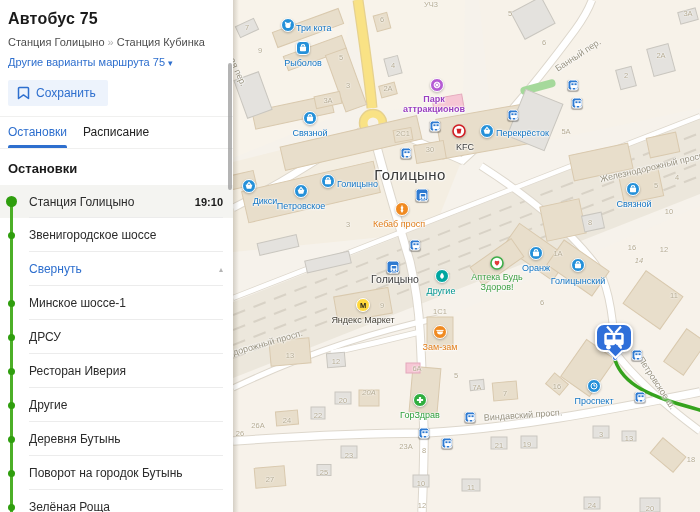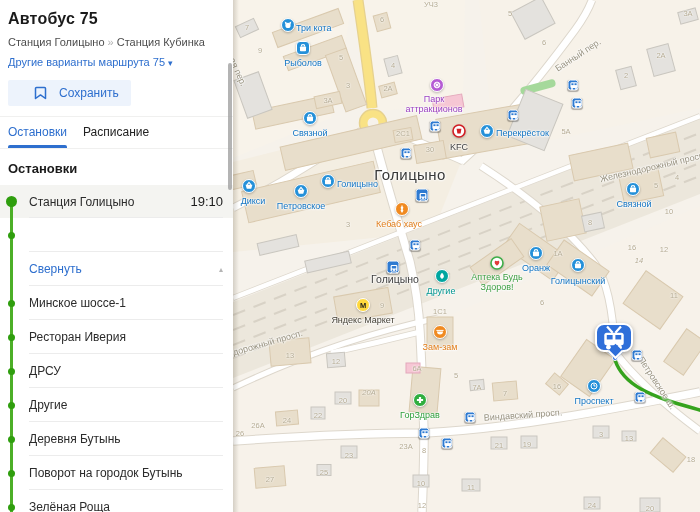--- a/index.html
+++ b/index.html
@@ -8,39 +8,39 @@
   .app { display:flex; width:700px; height:512px; }
 
   
   .sidebar { position:relative; width:233px; height:390px; background:#fff; flex:0 0 233px; z-index:5; }
   .sb-head { padding:8px 10px 0 8px; }
   .sb-title { font-size:16px; font-weight:700; color:#1a1a1a; padding:2px 0 8px 0; letter-spacing:.2px; }
   .breadcrumb { font-size:11px; color:#4d4d4d; padding-bottom:8px; }
   .breadcrumb .sep { color:#b0b0b0; padding:0 3px; }
   .variants { font-size:11px; color:#2e6fce; cursor:pointer; padding-bottom:10px; }
   .variants .caret { font-size:9px; }
-  .save-btn { display:inline-flex; align-items:center; gap:12px; background:#edf3fc; border:none;
-              border-radius:2px; padding:6px 12px 6px 26px; margin:2px 0 10px 0; cursor:pointer; }
+  .save-btn { display:inline-flex; align-items:center; gap:6px; background:#edf3fc; border:none;
+              border-radius:2px; padding:6px 12px 6px 9px; margin:2px 0 10px 0; cursor:pointer; }
   .save-btn span { color:#2e6fce; font-size:12px; font-weight:500; }
   .hr { height:1px; background:#f0f0ef; }
   .tabs { display:flex; gap:16px; padding:8px 0 0 8px; position:relative; }
   .tab { font-size:12px; color:#222; padding-bottom:9px; position:relative; cursor:pointer; }
   .tab.active { color:#2e6fce; }
   .tab.active::after { content:""; position:absolute; left:0; right:0; bottom:0; height:3px;
                        background:#2e6fce; border-radius:2px 2px 0 0; }
   .section-title { font-size:13px; font-weight:700; color:#1a1a1a; padding:12px 0 9px 8px; }
 
   .stops { position:relative; height:calc(512px - 180px); overflow:hidden; }
   .timeline { position:absolute; left:10px; top:14px; bottom:0; width:3px; background:#4caf27; z-index:1; }
   .stop-row { position:relative; height:34px; display:flex; align-items:center; padding:0 10px 0 29px; cursor:pointer; }
   .stop-row.selected { height:33px; background:#f4f4f1; }
   .stop-row::after { content:""; position:absolute; left:29px; right:10px; bottom:0; height:1px; background:#ececec; }
   .stop-name { font-size:12px; color:#2b2b2b; flex:1; white-space:nowrap; overflow:hidden; }
   .stop-row.collapse .stop-name { color:#2e6fce; }
-  .stop-time { font-size:13px; font-weight:400; color:#1c1c1c; }
+  .stop-time { font-size:11px; font-weight:700; color:#1c1c1c; }
   .collapse-caret { font-size:8px; color:#b5b5b5; }
   .dot { position:absolute; left:8px; top:50%; width:7px; height:7px; margin-top:-3.5px;
          border-radius:50%; background:#2f9e0e; z-index:2; }
   .dot.big { left:6px; width:11px; height:11px; margin-top:-5.5px; }
   .sb-scroll { position:absolute; right:1px; top:63px; width:4px; height:127px; background:#9b9b9b;
                border-radius:2px; opacity:.75; cursor:pointer; z-index:6; }
 
   
   .map { position:relative; flex:1; height:512px; background:#f6f2eb; overflow:hidden; }
   .map::before { content:""; position:absolute; left:0; top:0; bottom:0; width:6px; z-index:4;
@@ -104,36 +104,37 @@
     <div class="section-title">Остановки</div>
     <div class="stops">
       <div class="timeline"></div>
     <div class="stop-row selected">
           <span class="dot big"></span>
           <span class="stop-name">Станция Голицыно</span>
           <span class="stop-time">19:10</span>
         </div>
         <div class="stop-row">
           <span class="dot"></span>
+          <span class="stop-name">Звенигородское шоссе</span>
         </div>
         <div class="stop-row collapse">
           <span class="stop-name">Свернуть</span>
           <span class="collapse-caret">▴</span>
         </div>
         <div class="stop-row">
           <span class="dot"></span>
           <span class="stop-name">Минское шоссе-1</span>
         </div>
         <div class="stop-row">
           <span class="dot"></span>
+          <span class="stop-name">ДРСУ</span>
+        </div>
+        <div class="stop-row">
+          <span class="dot"></span>
           <span class="stop-name">Ресторан Иверия</span>
-        </div>
-        <div class="stop-row">
-          <span class="dot"></span>
-          <span class="stop-name">ДРСУ</span>
         </div>
         <div class="stop-row">
           <span class="dot"></span>
           <span class="stop-name">Другие</span>
         </div>
         <div class="stop-row">
           <span class="dot"></span>
           <span class="stop-name">Деревня Бутынь</span>
         </div>
         <div class="stop-row">
@@ -344,57 +345,57 @@
             <rect x="-3" y="-1.6" width="6" height="4.8" rx="0.8" fill="#fff"></rect>
             <path d="M-1.8,-1.6 C-1.8,-4 1.8,-4 1.8,-1.6" stroke="#fff" stroke-width="1.1" fill="none"></path>
           </svg></div>
         <div class="poi-label" style="left: 77px; top: 133px; position: absolute; color: rgb(18, 116, 194);">Связной</div>
         <div class="poi" style="left: 204px; top: 87px; position: absolute;"><svg width="15" height="15" viewBox="-7.5 -7.5 15 15">
             <circle r="6.5" fill="#b55bd4" stroke="#fff" stroke-width="1"></circle>
             <circle r="2.9" fill="none" stroke="#fff" stroke-width="1"></circle>
             <path d="M0,-2.9 V2.9 M-2.9,0 H2.9 M-2,-2 L2,2 M-2,2 L2,-2" stroke="#fff" stroke-width="0.8"></path>
             <circle r="0.9" fill="#fff"></circle>
           </svg></div>
-        <div class="poi-label" style="left: 201px; top: 104px; position: absolute; color: rgb(154, 63, 192);">Парк<br>аттракционов</div>
+        <div class="poi-label" style="left: 201px; top: 104px; position: absolute; color: rgb(154, 63, 192); font-weight: bold;">Парк<br>аттракционов</div>
         <div class="poi" style="left: 226px; top: 133px; position: absolute;"><svg width="15" height="15" viewBox="-7.5 -7.5 15 15">
             <circle r="6" fill="#fff" stroke="#d21f26" stroke-width="1.6"></circle>
             <path d="M-2.4,-2.2 H2.4 L1.6,2.6 H-1.6 Z" fill="#d21f26"></path>
           </svg></div>
-        <div class="poi-label" style="left: 226px; top: 147px; position: absolute; color: rgb(62, 62, 62);">KFC</div>
+        <div class="poi-label" style="left: 226px; top: 147px; position: absolute; color: rgb(62, 62, 62); padding-left: 12px;">KFC</div>
         <div class="poi" style="left: 254px; top: 133px; position: absolute;"><svg width="15" height="15" viewBox="-7.5 -7.5 15 15">
             <circle r="6.5" fill="#2490d9" stroke="#fff" stroke-width="1"></circle>
             <path d="M-3.4,-1.2 H3.4 L2.2,2.8 H-2.2 Z" fill="#fff"></path>
             <path d="M-2,-1.2 L0,-3.6 L2,-1.2" stroke="#fff" stroke-width="1.1" fill="none"></path>
           </svg></div>
         <div class="poi-label anchor-left" style="left: 263px; top: 133px; position: absolute; color: rgb(18, 116, 194);">Перекрёсток</div>
         <div class="poi" style="left: 16px; top: 188px; position: absolute;"><svg width="15" height="15" viewBox="-7.5 -7.5 15 15">
             <circle r="6.5" fill="#2490d9" stroke="#fff" stroke-width="1"></circle>
             <path d="M-3.4,-1.2 H3.4 L2.2,2.8 H-2.2 Z" fill="#fff"></path>
             <path d="M-2,-1.2 L0,-3.6 L2,-1.2" stroke="#fff" stroke-width="1.1" fill="none"></path>
           </svg></div>
-        <div class="poi-label" style="left: 20px; top: 201px; position: absolute; color: rgb(18, 116, 194);">Дикси</div>
+        <div class="poi-label" style="left: 32px; top: 201px; position: absolute; color: rgb(18, 116, 194);">Дикси</div>
         <div class="poi" style="left: 68px; top: 193px; position: absolute;"><svg width="15" height="15" viewBox="-7.5 -7.5 15 15">
             <circle r="6.5" fill="#2490d9" stroke="#fff" stroke-width="1"></circle>
             <path d="M-3.4,-1.2 H3.4 L2.2,2.8 H-2.2 Z" fill="#fff"></path>
             <path d="M-2,-1.2 L0,-3.6 L2,-1.2" stroke="#fff" stroke-width="1.1" fill="none"></path>
           </svg></div>
         <div class="poi-label" style="left: 68px; top: 206px; position: absolute; color: rgb(18, 116, 194);">Петровское</div>
         <div class="poi" style="left: 95px; top: 183px; position: absolute;"><svg width="15" height="15" viewBox="-7.5 -7.5 15 15">
             <circle r="6.5" fill="#2490d9" stroke="#fff" stroke-width="1"></circle>
             <rect x="-3" y="-1.6" width="6" height="4.8" rx="0.8" fill="#fff"></rect>
             <path d="M-1.8,-1.6 C-1.8,-4 1.8,-4 1.8,-1.6" stroke="#fff" stroke-width="1.1" fill="none"></path>
           </svg></div>
         <div class="poi-label anchor-left" style="left: 104px; top: 184px; position: absolute; color: rgb(18, 116, 194);">Голицыно</div>
         <div class="poi" style="left: 169px; top: 211px; position: absolute;"><svg width="15" height="15" viewBox="-7.5 -7.5 15 15">
             <circle r="6.5" fill="#f08a21" stroke="#fff" stroke-width="1"></circle>
             <path d="M0,-3.6 V3.6" stroke="#fff" stroke-width="1"></path>
             <circle cy="-1.2" r="1.3" fill="#fff"></circle>
             <circle cy="1.6" r="1.3" fill="#fff"></circle>
           </svg></div>
-        <div class="poi-label" style="left: 166px; top: 224px; position: absolute; color: rgb(224, 125, 26);">Кебаб хаус</div>
+        <div class="poi-label" style="left: 166px; top: 224px; position: absolute; color: rgb(224, 125, 26);">Кебаб просп</div>
         <div class="poi" style="left: 209px; top: 278px; position: absolute;"><svg width="15" height="15" viewBox="-7.5 -7.5 15 15">
             <circle r="6.5" fill="#00a6a0" stroke="#fff" stroke-width="1"></circle>
             <path d="M0,-3.2 C2.6,-0.2 2.4,1.4 0,3 C-2.4,1.4 -2.6,-0.2 0,-3.2 Z" fill="#fff"></path>
           </svg></div>
         <div class="poi-label" style="left: 208px; top: 291px; position: absolute; color: rgb(0, 149, 143);">Другие</div>
         <div class="poi" style="left: 264px; top: 265px; position: absolute;"><svg width="15" height="15" viewBox="-7.5 -7.5 15 15">
             <circle r="6" fill="#fff" stroke="#3fae49" stroke-width="1.6"></circle>
             <path d="M0,2.8 C-4.2,-0.4 -1.9,-3.6 0,-1.7 C1.9,-3.6 4.2,-0.4 0,2.8 Z" fill="#e23b3b"></path>
           </svg></div>
         <div class="poi-label" style="left: 264px; top: 282px; position: absolute; color: rgb(60, 158, 65);">Аптека Будь<br>Здоров!</div>

